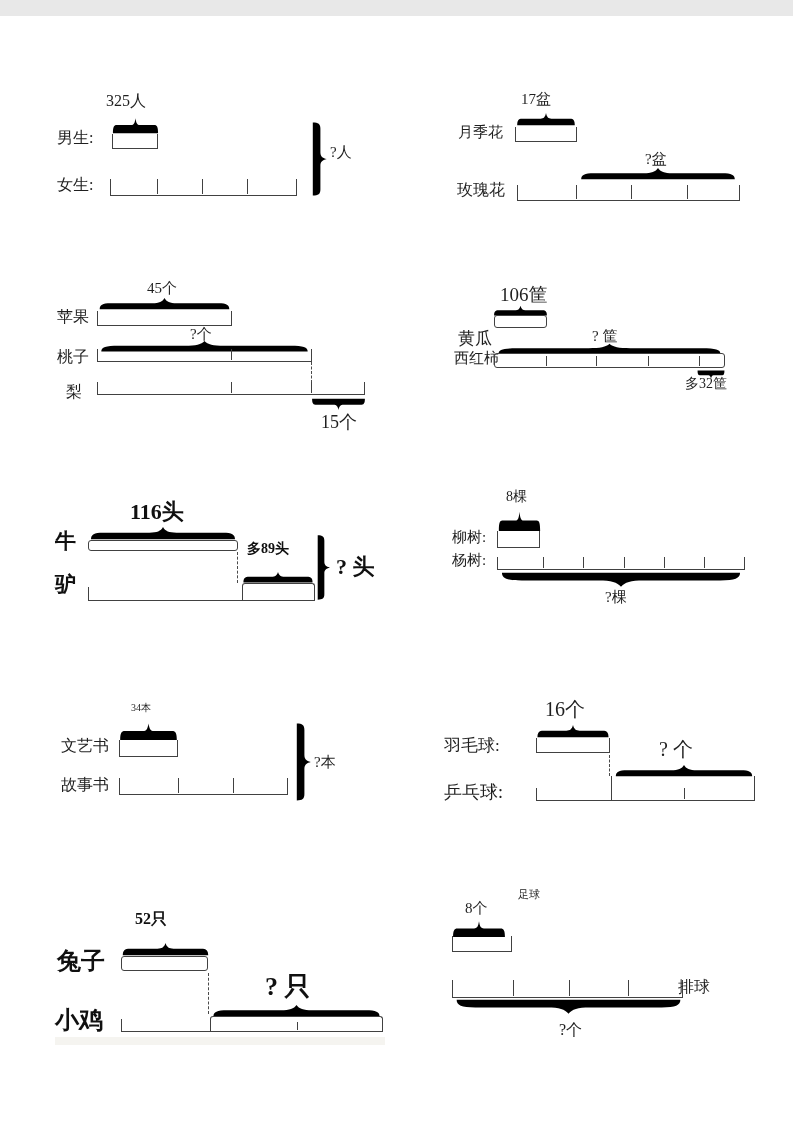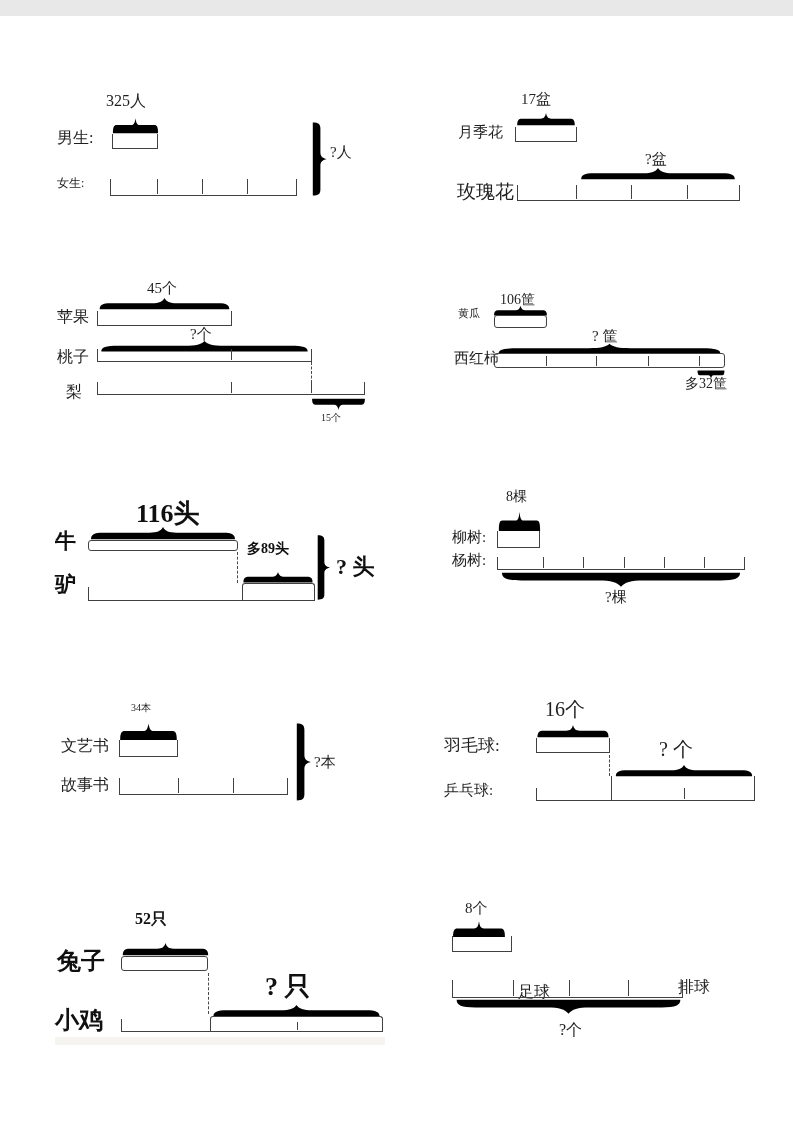--- a/index.html
+++ b/index.html
@@ -34,21 +34,21 @@
     </defs>
   </svg>
 
   <div>
     <span class="lbl" style="left:106px;top:77px;font-size:16px">325人</span>
     <svg class="br" viewBox="0 0 100 20" preserveAspectRatio="none" style="left:112px;top:101px;width:47px;height:17px">
         <use href="#p-bup"></use>
       </svg>
     <span class="lbl" style="left:57px;top:114px;font-size:16px">男生:</span>
     <div class="bar" style="left:112px;top:118px;width:46px;height:15px"></div>
-    <span class="lbl" style="left:57px;top:161px;font-size:12px">女生:</span>
+    <span class="lbl" style="left:57px;top:161px;font-size:16px">女生:</span>
     <div class="bar" style="left:110px;top:163px;width:187px;height:17px">
       <div class="tick full" style="left:46px"></div>
       <div class="tick full" style="left:91px"></div>
       <div class="tick full" style="left:136px"></div>
     </div>
     <svg class="br" viewBox="0 0 20 100" preserveAspectRatio="none" style="left:312px;top:105px;width:16px;height:76px">
         <use href="#p-brt"></use>
       </svg>
     <span class="lbl" style="left:330px;top:129px;font-size:15px">?人</span>
   </div>
@@ -57,21 +57,21 @@
     <span class="lbl" style="left:521px;top:76px;font-size:15px">17盆</span>
     <svg class="br" viewBox="0 0 100 20" preserveAspectRatio="none" style="left:516px;top:96px;width:60px;height:14px">
         <use href="#p-bup"></use>
       </svg>
     <span class="lbl" style="left:458px;top:109px;font-size:15px">月季花</span>
     <div class="bar" style="left:515px;top:111px;width:62px;height:15px"></div>
     <span class="lbl" style="left:645px;top:136px;font-size:15px">?盆</span>
     <svg class="br" viewBox="0 0 100 20" preserveAspectRatio="none" style="left:578px;top:151px;width:160px;height:13px">
         <use href="#p-bup"></use>
       </svg>
-    <span class="lbl" style="left:457px;top:166px;font-size:19px">玫瑰花</span>
+    <span class="lbl" style="left:457px;top:166px;font-size:16px">玫瑰花</span>
     <div class="bar" style="left:517px;top:169px;width:223px;height:16px">
       <div class="tick full" style="left:58px"></div>
       <div class="tick full" style="left:113px"></div>
       <div class="tick full" style="left:169px"></div>
     </div>
   </div>
 
   <div>
     <span class="lbl" style="left:147px;top:265px;font-size:15px">45个</span>
     <svg class="br" viewBox="0 0 100 20" preserveAspectRatio="none" style="left:97px;top:281px;width:135px;height:13px">
@@ -91,50 +91,50 @@
     <div class="dashv" style="left:311px;top:346px;height:21px"></div>
 
     <span class="lbl" style="left:66px;top:368px;font-size:16px">梨</span>
     <div class="bar" style="left:97px;top:366px;width:268px;height:13px">
       <div class="tick full" style="left:133px"></div>
       <div class="tick full" style="left:213px"></div>
     </div>
     <svg class="br" viewBox="0 0 100 20" preserveAspectRatio="none" style="left:311px;top:382px;width:55px;height:13px">
         <use href="#p-bdn"></use>
       </svg>
-    <span class="lbl" style="left:321px;top:397px;font-size:10px">15个</span>
-  </div>
-
-  <div>
-    <span class="lbl" style="left:500px;top:277px;font-size:14px">106筐</span>
+    <span class="lbl" style="left:321px;top:397px;font-size:18px">15个</span>
+  </div>
+
+  <div>
+    <span class="lbl" style="left:500px;top:269px;font-size:19px">106筐</span>
     <svg class="br" viewBox="0 0 100 20" preserveAspectRatio="none" style="left:493px;top:289px;width:55px;height:11px">
         <use href="#p-bup"></use>
       </svg>
-    <span class="lbl" style="left:458px;top:292px;font-size:11px">黄瓜</span>
+    <span class="lbl" style="left:458px;top:314px;font-size:17px">黄瓜</span>
     <div class="bar closed" style="left:494px;top:299px;width:53px;height:13px"></div>
 
     <span class="lbl" style="left:592px;top:313px;font-size:15px">? 筐</span>
     <svg class="br" viewBox="0 0 100 20" preserveAspectRatio="none" style="left:494px;top:327px;width:231px;height:11px">
         <use href="#p-bup"></use>
       </svg>
     <span class="lbl" style="left:454px;top:335px;font-size:15px">西红柿</span>
     <div class="bar closed" style="left:494px;top:337px;width:231px;height:15px">
       <div class="tick" style="left:51px;height:10px"></div>
       <div class="tick" style="left:101px;height:10px"></div>
       <div class="tick" style="left:153px;height:10px"></div>
       <div class="tick" style="left:204px;height:10px"></div>
     </div>
     <svg class="br" viewBox="0 0 100 20" preserveAspectRatio="none" style="left:697px;top:354px;width:28px;height:10px">
         <use href="#p-bdn"></use>
       </svg>
     <span class="lbl" style="left:685px;top:361px;font-size:14px">多32筐</span>
   </div>
 
   <div>
-    <span class="lbl big" style="left:136px;top:484px;font-size:26px">116头</span>
+    <span class="lbl big" style="left:130px;top:484px;font-size:22px">116头</span>
     <svg class="br" viewBox="0 0 100 20" preserveAspectRatio="none" style="left:88px;top:510px;width:150px;height:14px">
         <use href="#p-bup"></use>
       </svg>
     <span class="lbl big" style="left:55px;top:514px;font-size:21px">牛</span>
     <div class="bar closed" style="left:88px;top:524px;width:150px;height:11px"></div>
     <div class="dashv" style="left:237px;top:536px;height:31px"></div>
 
     <span class="lbl big" style="left:247px;top:526px;font-size:14px">多89头</span>
     <svg class="br" viewBox="0 0 100 20" preserveAspectRatio="none" style="left:242px;top:555px;width:72px;height:12px">
         <use href="#p-bup"></use>
@@ -194,21 +194,21 @@
         <use href="#p-bup"></use>
       </svg>
     <span class="lbl" style="left:444px;top:721px;font-size:17px">羽毛球:</span>
     <div class="bar" style="left:536px;top:722px;width:74px;height:15px"></div>
     <div class="dashv" style="left:609px;top:739px;height:21px"></div>
 
     <span class="lbl" style="left:659px;top:723px;font-size:20px">? 个</span>
     <svg class="br" viewBox="0 0 100 20" preserveAspectRatio="none" style="left:613px;top:748px;width:142px;height:13px">
         <use href="#p-bup"></use>
       </svg>
-    <span class="lbl" style="left:444px;top:767px;font-size:15px">乒乓球:</span>
+    <span class="lbl" style="left:444px;top:767px;font-size:18px">乒乓球:</span>
     <div class="wall" style="left:611px;top:760px;height:25px"></div>
     <div class="wall" style="left:754px;top:760px;height:25px"></div>
     <div class="bar" style="left:536px;top:772px;width:219px;height:13px">
       <div class="tick" style="left:147px;height:11px"></div>
     </div>
   </div>
 
   <div>
     <span class="lbl big" style="left:135px;top:895px;font-size:16px">52只</span>
     <svg class="br" viewBox="0 0 100 20" preserveAspectRatio="none" style="left:121px;top:926px;width:89px;height:14px">
@@ -229,21 +229,21 @@
     </div>
     <div class="shadowstrip" style="left:55px;top:1021px;width:330px;height:8px"></div>
   </div>
 
   <div>
     <span class="lbl" style="left:465px;top:885px;font-size:15px">8个</span>
     <svg class="br" viewBox="0 0 100 20" preserveAspectRatio="none" style="left:452px;top:904px;width:54px;height:18px">
         <use href="#p-bup"></use>
       </svg>
     <div class="bar" style="left:452px;top:920px;width:60px;height:16px"></div>
-    <span class="lbl" style="left:518px;top:968px;font-size:16px">足球</span>
+    <span class="lbl" style="left:518px;top:873px;font-size:11px">足球</span>
 
     <div class="bar" style="left:452px;top:964px;width:231px;height:18px">
       <div class="tick full" style="left:60px"></div>
       <div class="tick full" style="left:116px"></div>
       <div class="tick full" style="left:175px"></div>
     </div>
     <span class="lbl" style="left:678px;top:963px;font-size:16px">排球</span>
     <svg class="br" viewBox="0 0 100 20" preserveAspectRatio="none" style="left:452px;top:983px;width:233px;height:16px">
         <use href="#p-bdn"></use>
       </svg>

